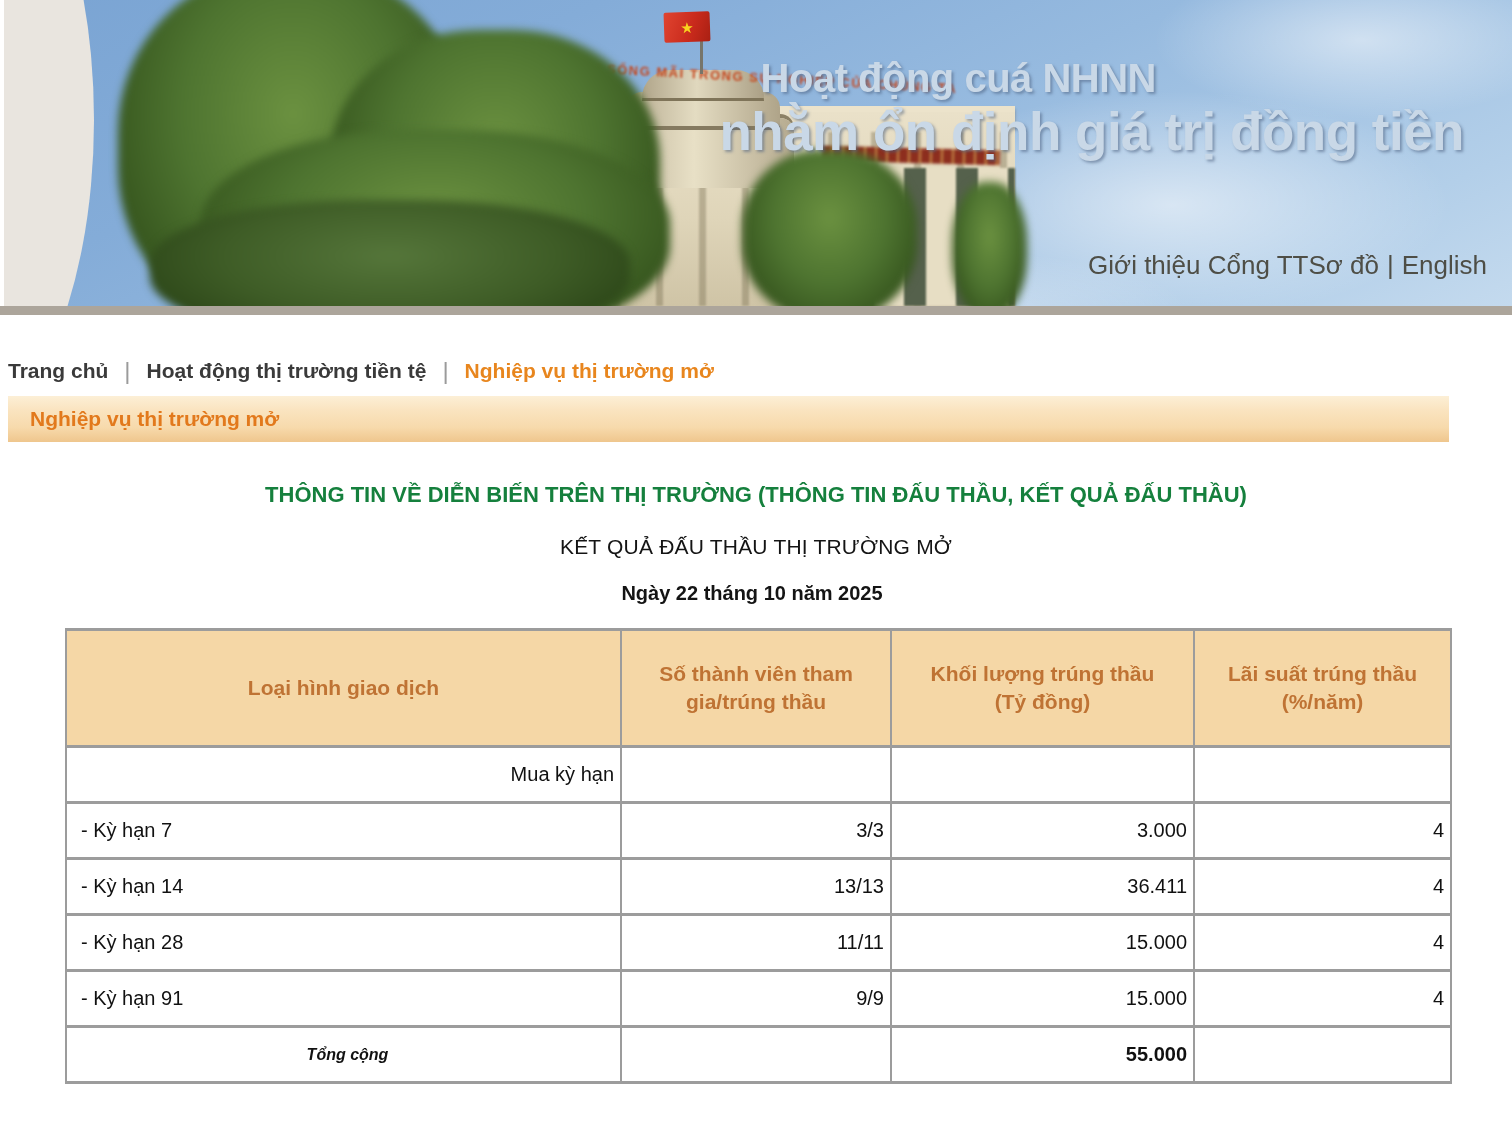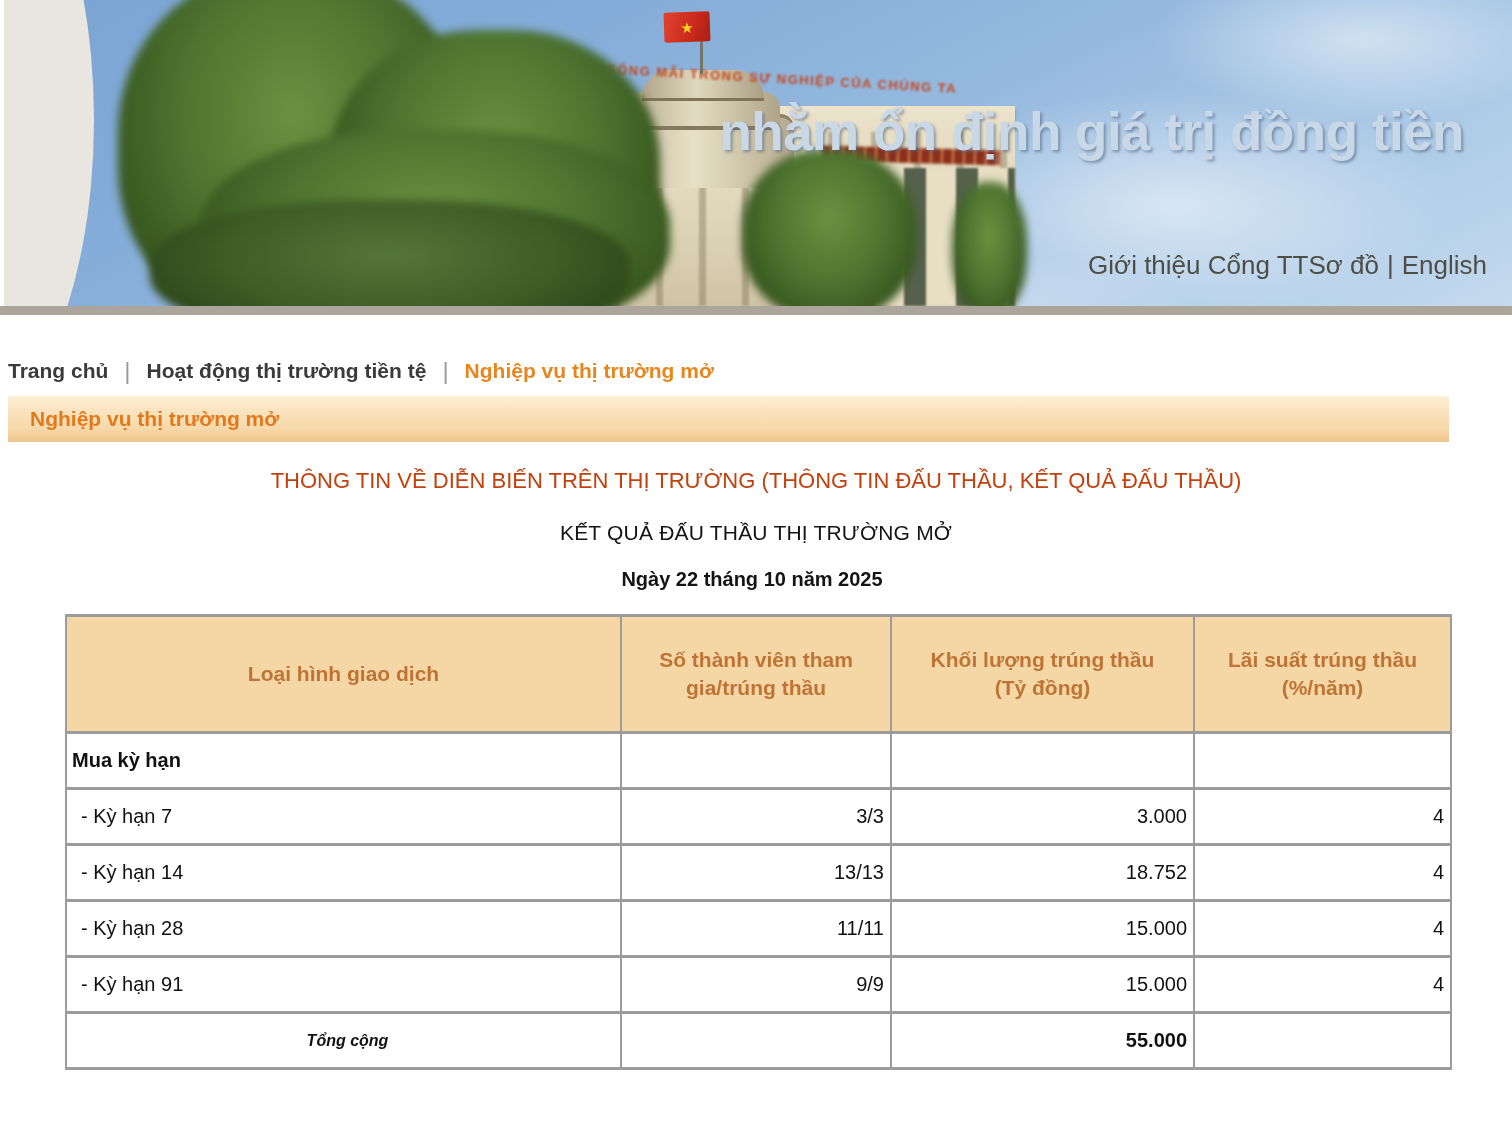--- a/index.html
+++ b/index.html
@@ -114,22 +114,22 @@
   .section-bar {
     margin:11px 0 0 8px; width:1441px; height:46px;
     background:linear-gradient(#FCEFD6 0%, #FAE4C0 30%, #F7DAAC 68%, #EFC68D 100%);
     display:flex; align-items:center; padding-left:22px;
     font-size:21px; font-weight:bold; color:#E2791C;
   }
 
   
   .content { width:1512px; }
   .main-title {
-    margin-top:26px; text-align:center; width:1512px;
-    color:#c2410c; font-weight:normal; font-size:22px;
+    margin-top:40px; text-align:center; width:1512px;
+    color:#15803d; font-weight:bold; font-size:22px;
   }
   .main-subtitle {
     margin-top:27px; text-align:center; width:1512px;
     color:#141414; font-weight:normal; font-size:21px; letter-spacing:.2px;
   }
   .main-date {
     margin-top:23px; text-align:center; width:1504px;
     color:#141414; font-weight:bold; font-size:20px;
   }
 
@@ -144,21 +144,21 @@
   }
   .data-table th {
     background:#F5D7A6; color:#BF7334; font-size:21px; font-weight:bold;
     height:117px; text-align:center; padding:0 28px; line-height:1.35;
   }
   .data-table td {
     background:#ffffff; color:#111111; font-size:20px;
     height:56px; text-align:right; padding:0 6px;
   }
   .data-table td.cell-label { text-align:left; padding-left:14px; }
-  tr.row-group td.cell-label { font-weight:bold; padding-left:5px; }
+  tr.row-group td.cell-label { font-weight:normal; padding-left:5px;text-align:right; }
   tr.row-total td.cell-label { text-align:center; font-weight:bold; font-style:italic; font-size:16px; }
   tr.row-total td.cell-volume { font-weight:bold; }
 </style>
 </head>
 <body>
 
 <div class="banner">
   <div class="cloud c1"></div>
   <div class="cloud c2"></div>
   <div class="cloud c3"></div>
@@ -180,20 +180,21 @@
   <div class="tree ta"></div>
   <div class="tree tb"></div>
   <div class="tree tc"></div>
   <div class="tree td"></div>
   <div class="tree te"></div>
   <div class="tree tf"></div>
 
   <div class="left-curve"></div>
   <div class="left-white"></div>
 
+  <div class="slogan-1">Hoạt động cuá NHNN</div>
   <div class="slogan-2">nhằm ổn định giá trị đồng tiền</div>
 
   <div class="banner-links">
     <span class="lnk">Giới thiệu Cổng TT</span><span class="lnk">Sơ đồ</span><span class="sep">|</span><span class="lnk">English</span>
   </div>
 </div>
 <div class="banner-bottom-strip"></div>
 
 <div class="breadcrumb">
   <span class="crumb">Trang chủ</span>
@@ -236,21 +237,21 @@
       </tr>
       <tr>
         <td class="cell-label">- Kỳ hạn 7</td>
         <td>3/3</td>
         <td class="cell-volume">3.000</td>
         <td>4</td>
       </tr>
       <tr>
         <td class="cell-label">- Kỳ hạn 14</td>
         <td>13/13</td>
-        <td class="cell-volume">18.752</td>
+        <td class="cell-volume">36.411</td>
         <td>4</td>
       </tr>
       <tr>
         <td class="cell-label">- Kỳ hạn 28</td>
         <td>11/11</td>
         <td class="cell-volume">15.000</td>
         <td>4</td>
       </tr>
       <tr>
         <td class="cell-label">- Kỳ hạn 91</td>

